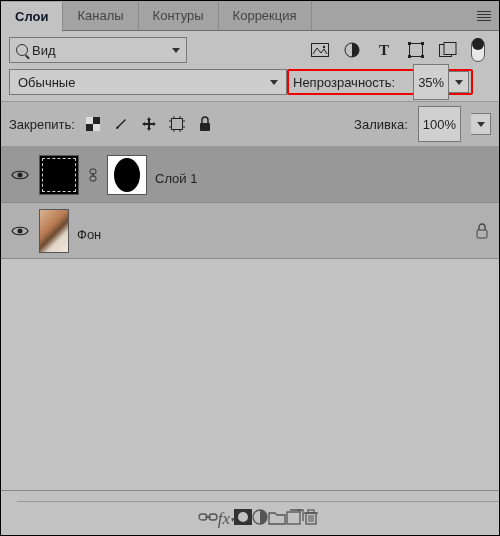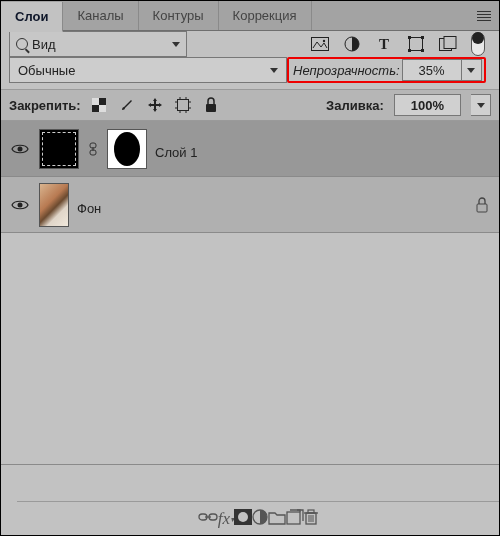--- a/index.html
+++ b/index.html
@@ -49,21 +49,21 @@
   .hamburger {
     width: 14px; height: 10px;
     display: flex; flex-direction: column; justify-content: space-between;
   }
   .hamburger span { height: 1px; background: #333; display: block; }
 
   
   .row {
     display: flex;
     align-items: center;
-    padding: 0 8px;
+    padding: 6px 8px;
     gap: 6px;
   }
   .filter-select {
     display: flex;
     align-items: center;
     width: 178px;
     height: 26px;
     background: #c7c7c7;
     border: 1px solid #777;
     padding: 0 6px;
@@ -110,38 +110,37 @@
   .blend-select {
     display: flex; align-items: center; height: 26px; flex: 0 0 278px;
     background: #cdcdcd; border: 1px solid #777; padding: 0 8px;
   }
   .blend-select .label { flex: 1; }
   .opacity-group {
     display: flex; align-items: center; height: 26px;
     border: 2.5px solid #e00; border-radius: 2px;
     padding: 0 2px 0 4px;
   }
-  .opacity-label { margin-right: 2px; font-style: italic; }
+  .opacity-label { margin-right: 18px; }
   .value-box {
-    background: #d0d0d0; border: 1px solid #777; height: 22px;
-    display: flex; align-items: center; padding: 0 16px;
+    background: #d0d0d0; border: 1px solid #777; height: 36px;
+    display: flex; align-items: center; padding: 0 4px;
   }
   .chev-box {
     width: 20px; height: 22px; border: 1px solid #777; border-left: none;
     display: flex; align-items: center; justify-content: center; background: #d0d0d0;
   }
 
   
   .row3 {
     display: flex; align-items: center;
     padding: 4px 8px; gap: 8px;
     border-top: 1px solid #9a9a9a;
     border-bottom: 1px solid #9a9a9a;
     background: #b6b6b6;
-    font-weight: bold;
   }
   .lockbar { display: flex; gap: 10px; align-items: center; }
   .lock-icons { display: flex; gap: 12px; align-items: center; }
   .small-icon { width: 16px; height: 16px; display: flex; align-items: center; justify-content: center; }
   .fill-group { margin-left: auto; display: flex; align-items: center; gap: 10px; }
 
   
   .layers {
     background: #c2c2c2;
   }

